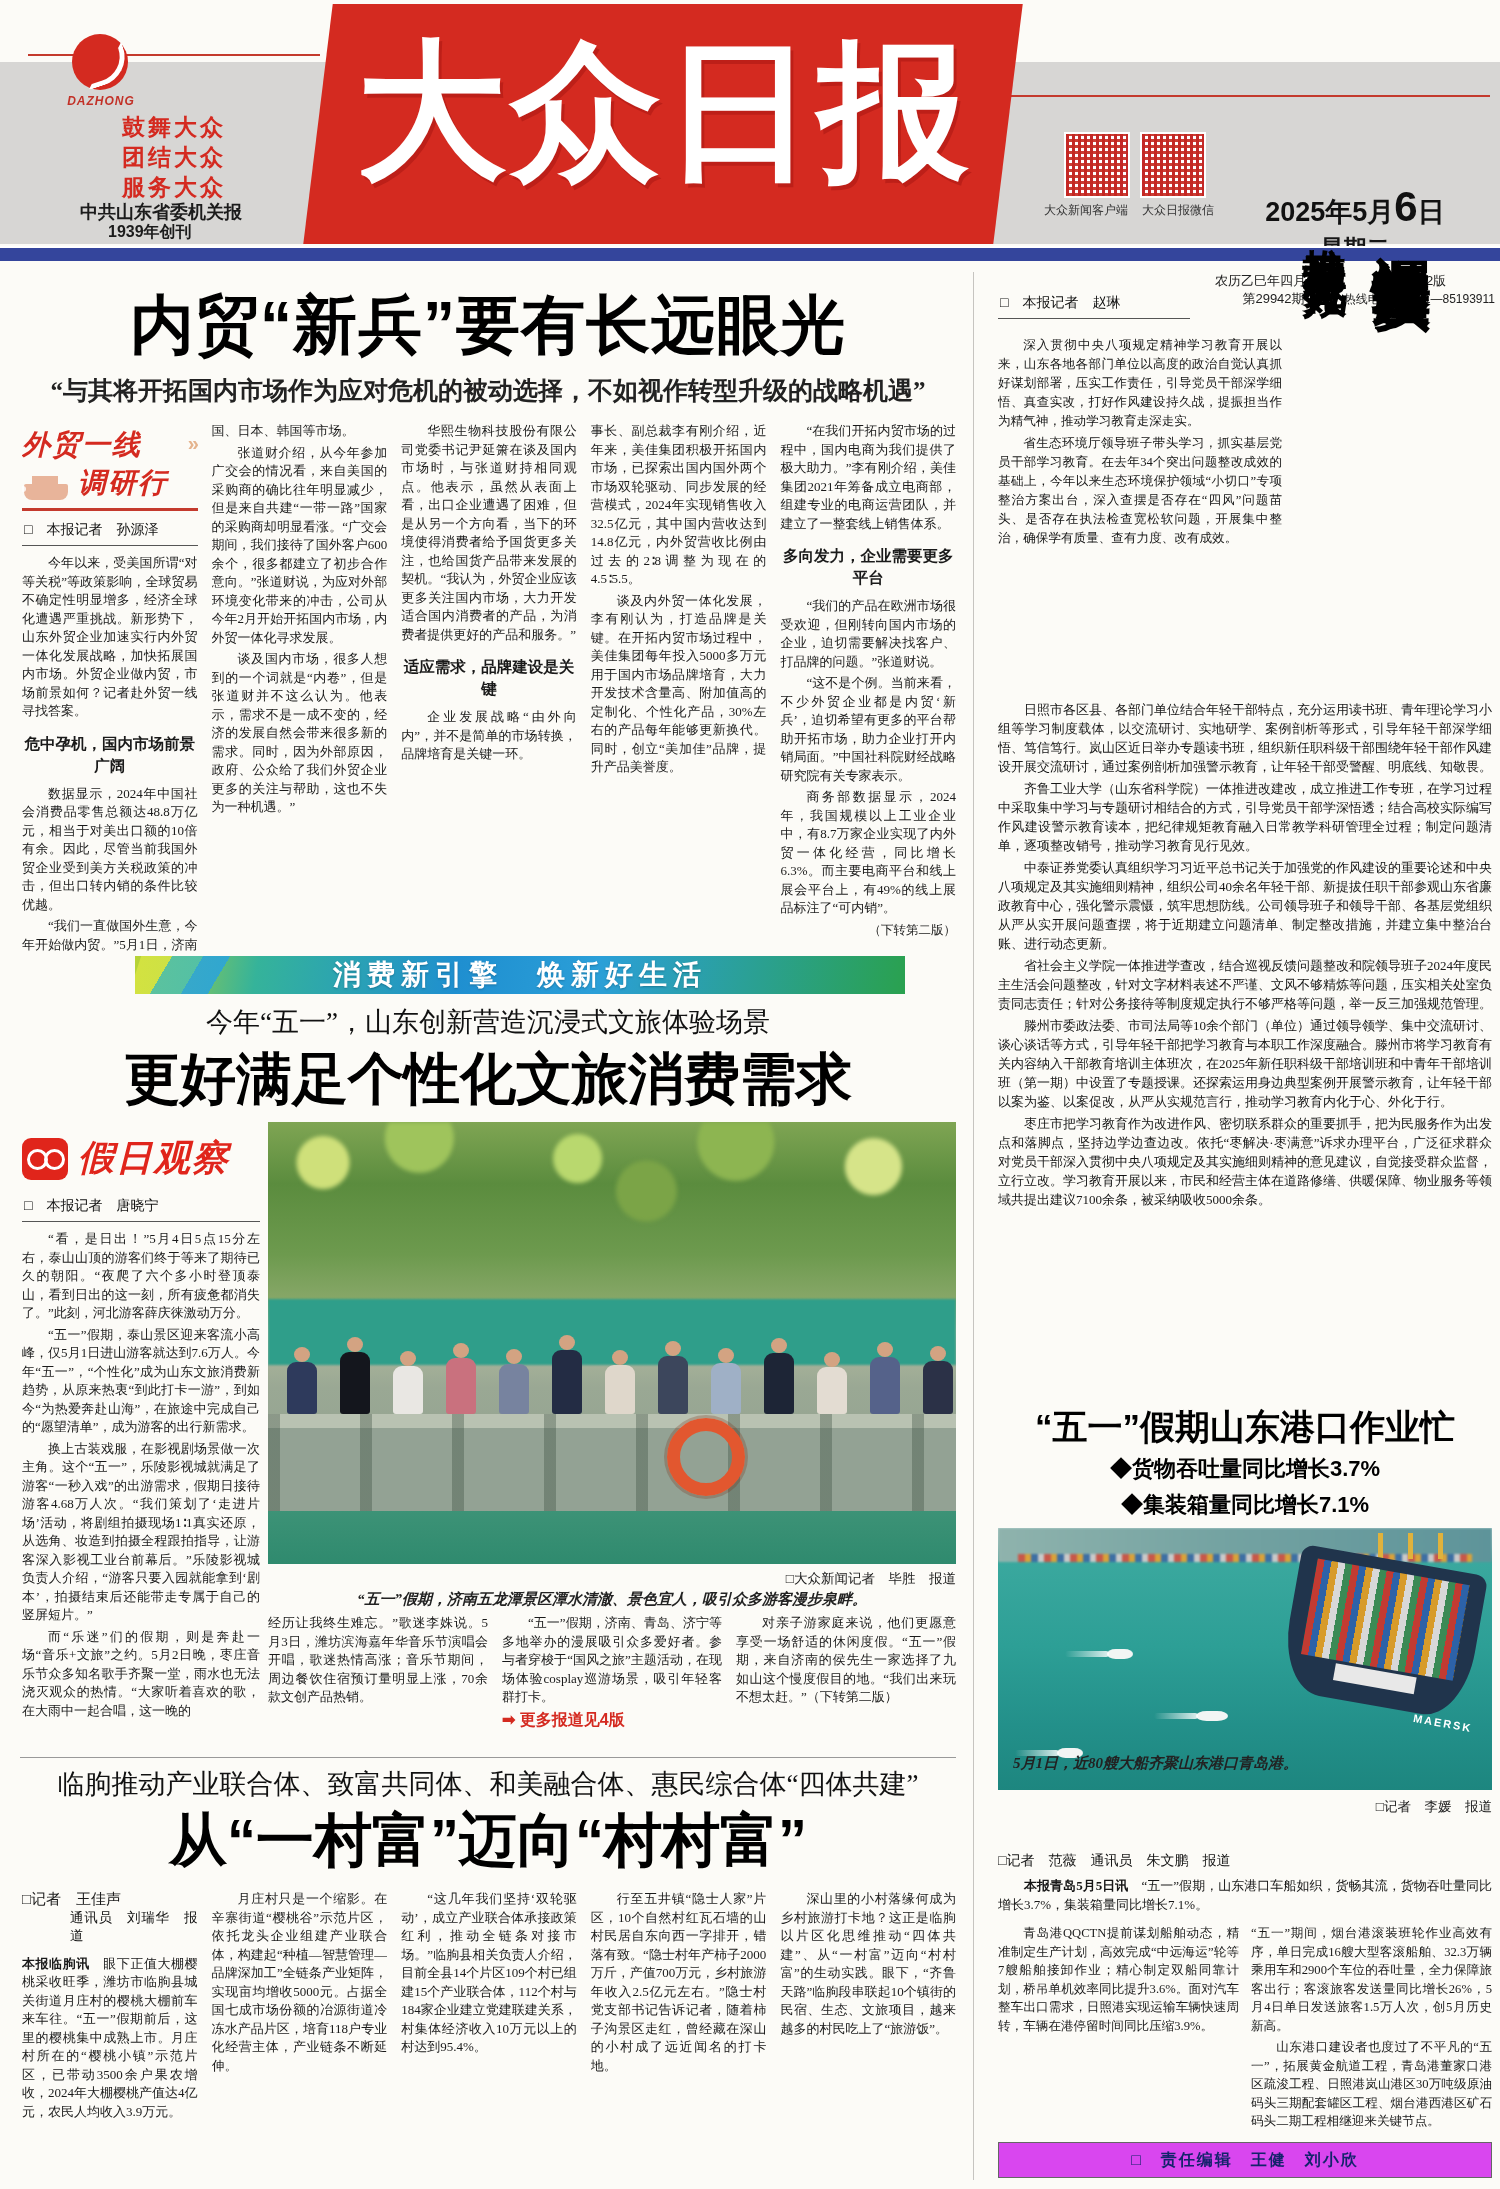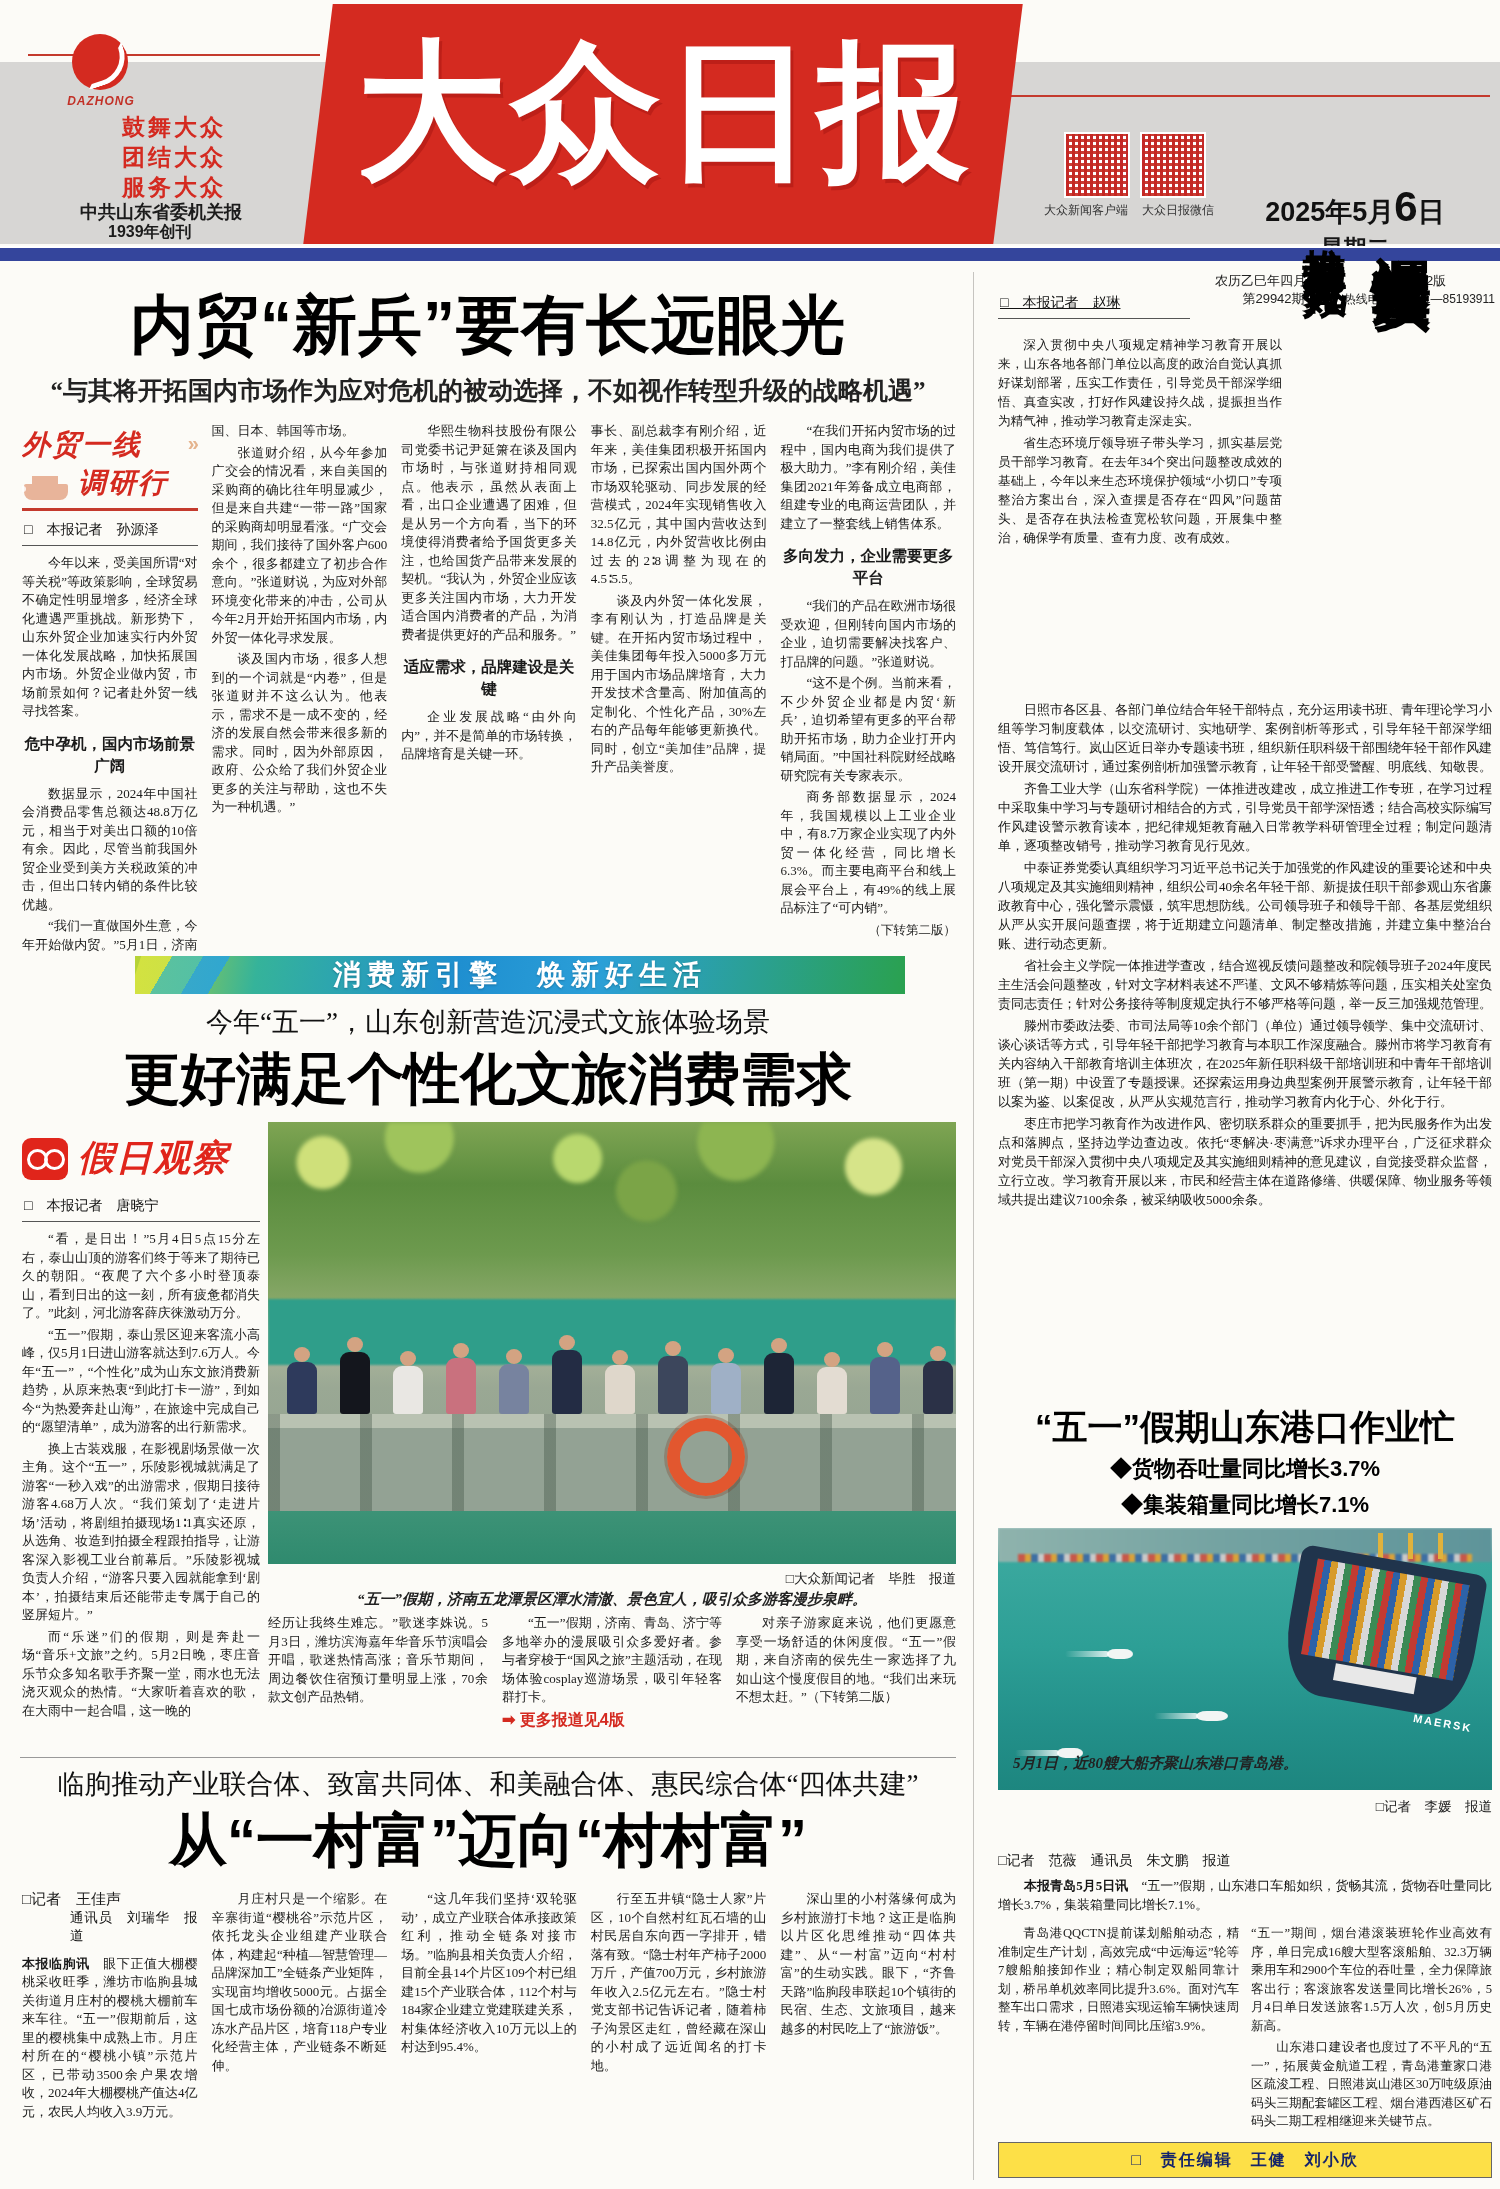--- a/index.html
+++ b/index.html
@@ -108,21 +108,21 @@
       background:repeating-linear-gradient(90deg,#c7584a 0 7px,#d9a23a 7px 13px,#3d6fa3 13px 20px,#c9c9c9 20px 26px);}
   .crane{position:absolute;top:2%;width:5px;height:26px;background:#e0b23c;}
   .ship{position:absolute;right:3%;top:12%;width:38%;height:56%;transform:rotate(10deg);background:#20344c;border-radius:12px 12px 42px 42px/12px 12px 70px 70px;overflow:hidden;}
   .ship .deckload{position:absolute;left:9%;top:8%;width:82%;height:66%;
       background:repeating-linear-gradient(90deg,#c23b32 0 7px,#2d62a8 7px 14px,#d79b2a 14px 21px,#d8d8d8 21px 28px,#3b8a55 28px 35px);}
   .ship .bridge{position:absolute;left:28%;top:76%;width:44%;height:12%;background:#e8e8e8;}
   .ship-label{position:absolute;right:4%;top:72%;color:#fff;font:700 11px "Liberation Sans",sans-serif;letter-spacing:2px;transform:rotate(10deg);}
   .boat{position:absolute;width:26px;height:10px;background:#f2f5f4;border-radius:40%/60%;}
   .boat::after{content:"";position:absolute;left:-42px;top:2px;width:44px;height:6px;background:linear-gradient(90deg,transparent,rgba(255,255,255,.85));border-radius:4px;}
   .editorbox{left:998px;top:2142px;width:492px;height:34px;border:1px solid #666;display:flex;align-items:center;justify-content:center;
-             font:700 16px "Liberation Serif",serif;color:#13236b;letter-spacing:2px;background:#fde047;}
+             font:700 16px "Liberation Serif",serif;color:#13236b;letter-spacing:2px;background:#d946ef;}
 </style>
 </head>
 <body>
 
 <div id="page">
 
   <div class="abs grayband"></div>
   <div class="abs redline" style="left:28px;top:54px;width:292px;"></div>
   <div class="abs redline" style="left:1008px;top:95px;width:482px;"></div>
 
@@ -205,21 +205,21 @@
       <div class="sub">多向发力，企业需要更多平台</div>
       <p>“我们的产品在欧洲市场很受欢迎，但刚转向国内市场的企业，迫切需要解决找客户、打品牌的问题。”张道财说。</p>
       <p>“这不是个例。当前来看，不少外贸企业都是内贸‘新兵’，迫切希望有更多的平台帮助开拓市场，助力企业打开内销局面。”中国社科院财经战略研究院有关专家表示。</p>
       <p>商务部数据显示，2024年，我国规模以上工业企业中，有8.7万家企业实现了内外贸一体化经营，同比增长6.3%。而主要电商平台和线上展会平台上，有49%的线上展品标注了“可内销”。</p>
       <p class="jump">（下转第二版）</p>
     </div>
   </div>
 
   <div class="abs vt vt-sub">推动学习教育见行见效</div>
   <div class="abs vt vt-main">深学细悟真查实改</div>
-  <div class="abs byline" style="left:998px;top:294px;width:190px;text-decoration:underline;">□　本报记者　赵琳</div>
+  <div class="abs byline" style="left:998px;top:294px;width:190px;">□　本报记者　赵琳</div>
   <div class="abs widecol" style="left:998px;top:336px;width:284px;height:352px;font-size:12.6px;">
     <p>深入贯彻中央八项规定精神学习教育开展以来，山东各地各部门单位以高度的政治自觉认真抓好谋划部署，压实工作责任，引导党员干部深学细悟、真查实改，打好作风建设持久战，提振担当作为精气神，推动学习教育走深走实。</p>
     <p>省生态环境厅领导班子带头学习，抓实基层党员干部学习教育。在去年34个突出问题整改成效的基础上，今年以来生态环境保护领域“小切口”专项整治方案出台，深入查摆是否存在“四风”问题苗头、是否存在执法检查宽松软问题，开展集中整治，确保学有质量、查有力度、改有成效。</p>
   </div>
   <div class="abs widecol" style="left:998px;top:700px;width:494px;height:692px;">
     <p>日照市各区县、各部门单位结合年轻干部特点，充分运用读书班、青年理论学习小组等学习制度载体，以交流研讨、实地研学、案例剖析等形式，引导年轻干部深学细悟、笃信笃行。岚山区近日举办专题读书班，组织新任职科级干部围绕年轻干部作风建设开展交流研讨，通过案例剖析加强警示教育，让年轻干部受警醒、明底线、知敬畏。</p>
     <p>齐鲁工业大学（山东省科学院）一体推进改建改，成立推进工作专班，在学习过程中采取集中学习与专题研讨相结合的方式，引导党员干部学深悟透；结合高校实际编写作风建设警示教育读本，把纪律规矩教育融入日常教学科研管理全过程；制定问题清单，逐项整改销号，推动学习教育见行见效。</p>
     <p>中泰证券党委认真组织学习习近平总书记关于加强党的作风建设的重要论述和中央八项规定及其实施细则精神，组织公司40余名年轻干部、新提拔任职干部参观山东省廉政教育中心，强化警示震慑，筑牢思想防线。公司领导班子和领导干部、各基层党组织从严从实开展问题查摆，将于近期建立问题清单、制定整改措施，并建立集中整治台账、进行动态更新。</p>
     <p>省社会主义学院一体推进学查改，结合巡视反馈问题整改和院领导班子2024年度民主生活会问题整改，针对文字材料表述不严谨、文风不够精炼等问题，压实相关处室负责同志责任；针对公务接待等制度规定执行不够严格等问题，举一反三加强规范管理。</p>
     <p>滕州市委政法委、市司法局等10余个部门（单位）通过领导领学、集中交流研讨、谈心谈话等方式，引导年轻干部把学习教育与本职工作深度融合。滕州市将学习教育有关内容纳入干部教育培训主体班次，在2025年新任职科级干部培训班和中青年干部培训班（第一期）中设置了专题授课。还探索运用身边典型案例开展警示教育，让年轻干部以案为鉴、以案促改，从严从实规范言行，推动学习教育内化于心、外化于行。</p>

